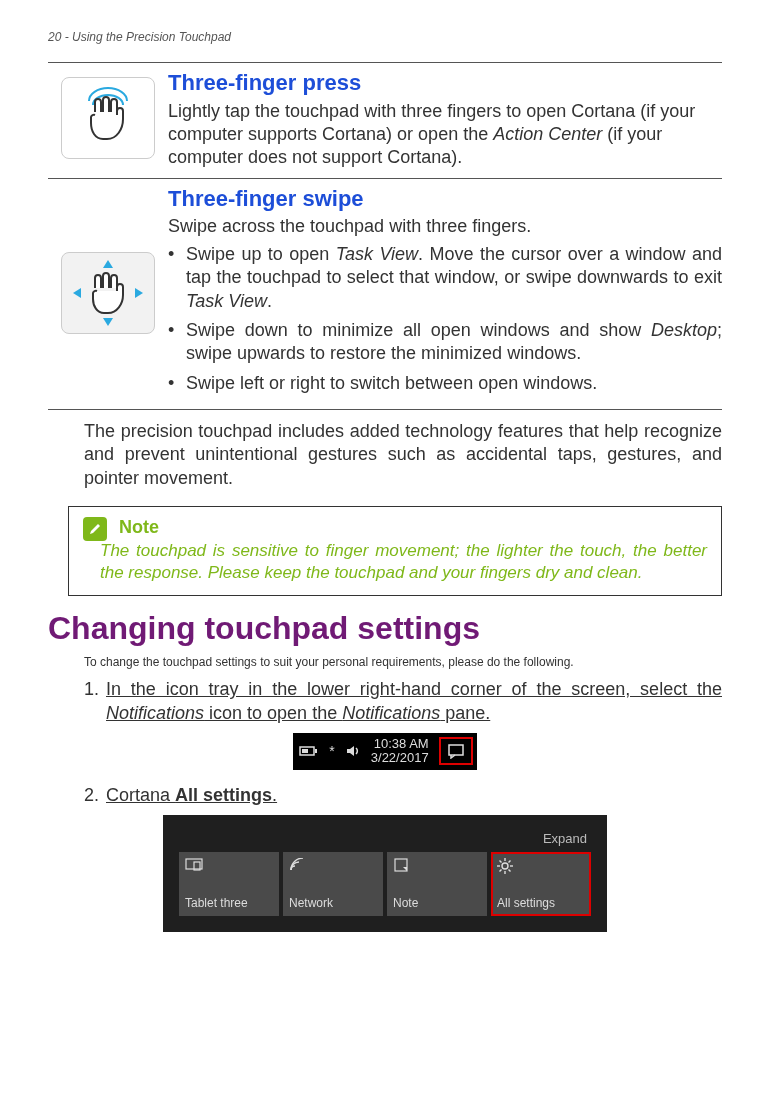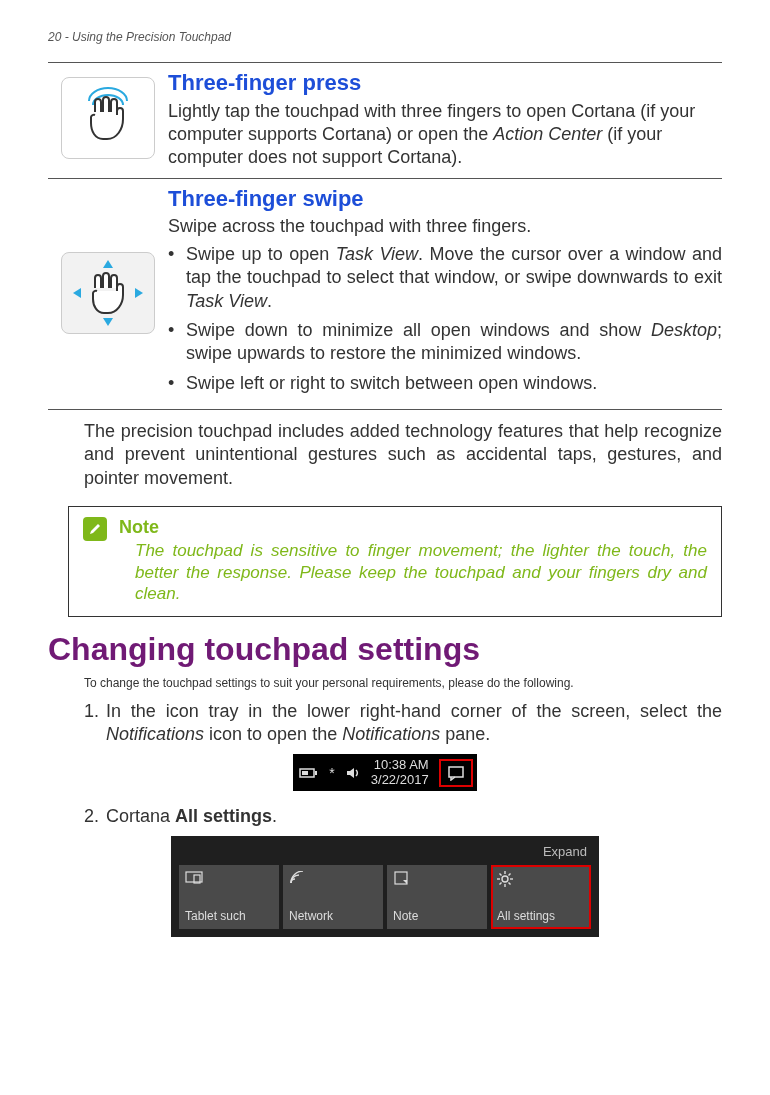--- a/index.html
+++ b/index.html
@@ -106,21 +106,21 @@
   }
   .note-icon svg { display:block; }
   .note-title {
     margin-left: 36px;
     font-size: 18px;
     font-weight: bold;
     color: #7fb81a;
     margin-bottom: 2px;
   }
   .note-body {
-    margin-left: 52px;
+    margin-left: 17px;
     font-size: 17px;
     font-style: italic;
     color: #7fb81a;
     line-height: 1.25;
     text-align: justify;
   }
   h2.section-heading {
     font-size: 32px;
     font-weight: bold;
     color: #701a75;
@@ -133,21 +133,21 @@
     margin: 4px 0 8px 36px;
   }
   .step {
     font-size: 18px;
     line-height: 1.3;
     text-align: justify;
     margin: 0 0 8px 36px;
     display: flex;
   }
   .step .num { flex: 0 0 22px; }
-  .step .txt { flex: 1; }
+  .step .txt { flex: 1; text-decoration: underline; }
   .fig-center {
     text-align: center;
     margin: 8px 0 14px 0;
   }
   .systray {
     display: inline-block;
     background: #000;
     color: #fff;
     padding: 4px 4px 4px 6px;
   }
@@ -163,21 +163,21 @@
     color: #ddd;
   }
   .systray .notif-box {
     border: 2px solid #d00;
     padding: 4px 6px;
   }
   .systray svg { display:block; }
   .action-center {
     display: inline-block;
     background: #1f1f1f;
-    padding: 8px;
+    padding: 16px;
     text-align: right;
   }
   .ac-expand {
     color: #bbb;
     font-size: 13px;
     margin: 0 4px 6px 0;
     display:block;
     text-align: right;
   }
   .ac-tiles {
@@ -329,21 +329,21 @@
   <div class="action-center">
     <span class="ac-expand">Expand</span>
     <div class="ac-tiles">
       <div class="ac-tile">
         <span class="tile-icon">
           <svg width="18" height="14" viewBox="0 0 18 14">
               <rect x="1" y="1" width="16" height="10" fill="none" stroke="#ddd" stroke-width="1.2"></rect>
               <rect x="9" y="4" width="6" height="8" fill="none" stroke="#ddd" stroke-width="1.2"></rect>
             </svg>
         </span>
-        <span class="tile-label">Tablet such</span>
+        <span class="tile-label">Tablet three</span>
       </div>
       <div class="ac-tile">
         <span class="tile-icon">
           <svg width="18" height="14" viewBox="0 0 18 14">
               <path d="M2 12 A12 12 0 0 1 14 0" fill="none" stroke="#ddd" stroke-width="1.4"></path>
               <path d="M2 12 A8 8 0 0 1 10 4" fill="none" stroke="#ddd" stroke-width="1.4"></path>
               <path d="M2 12 A4 4 0 0 1 6 8" fill="none" stroke="#ddd" stroke-width="1.4"></path>
             </svg>
         </span>
         <span class="tile-label">Network</span>

